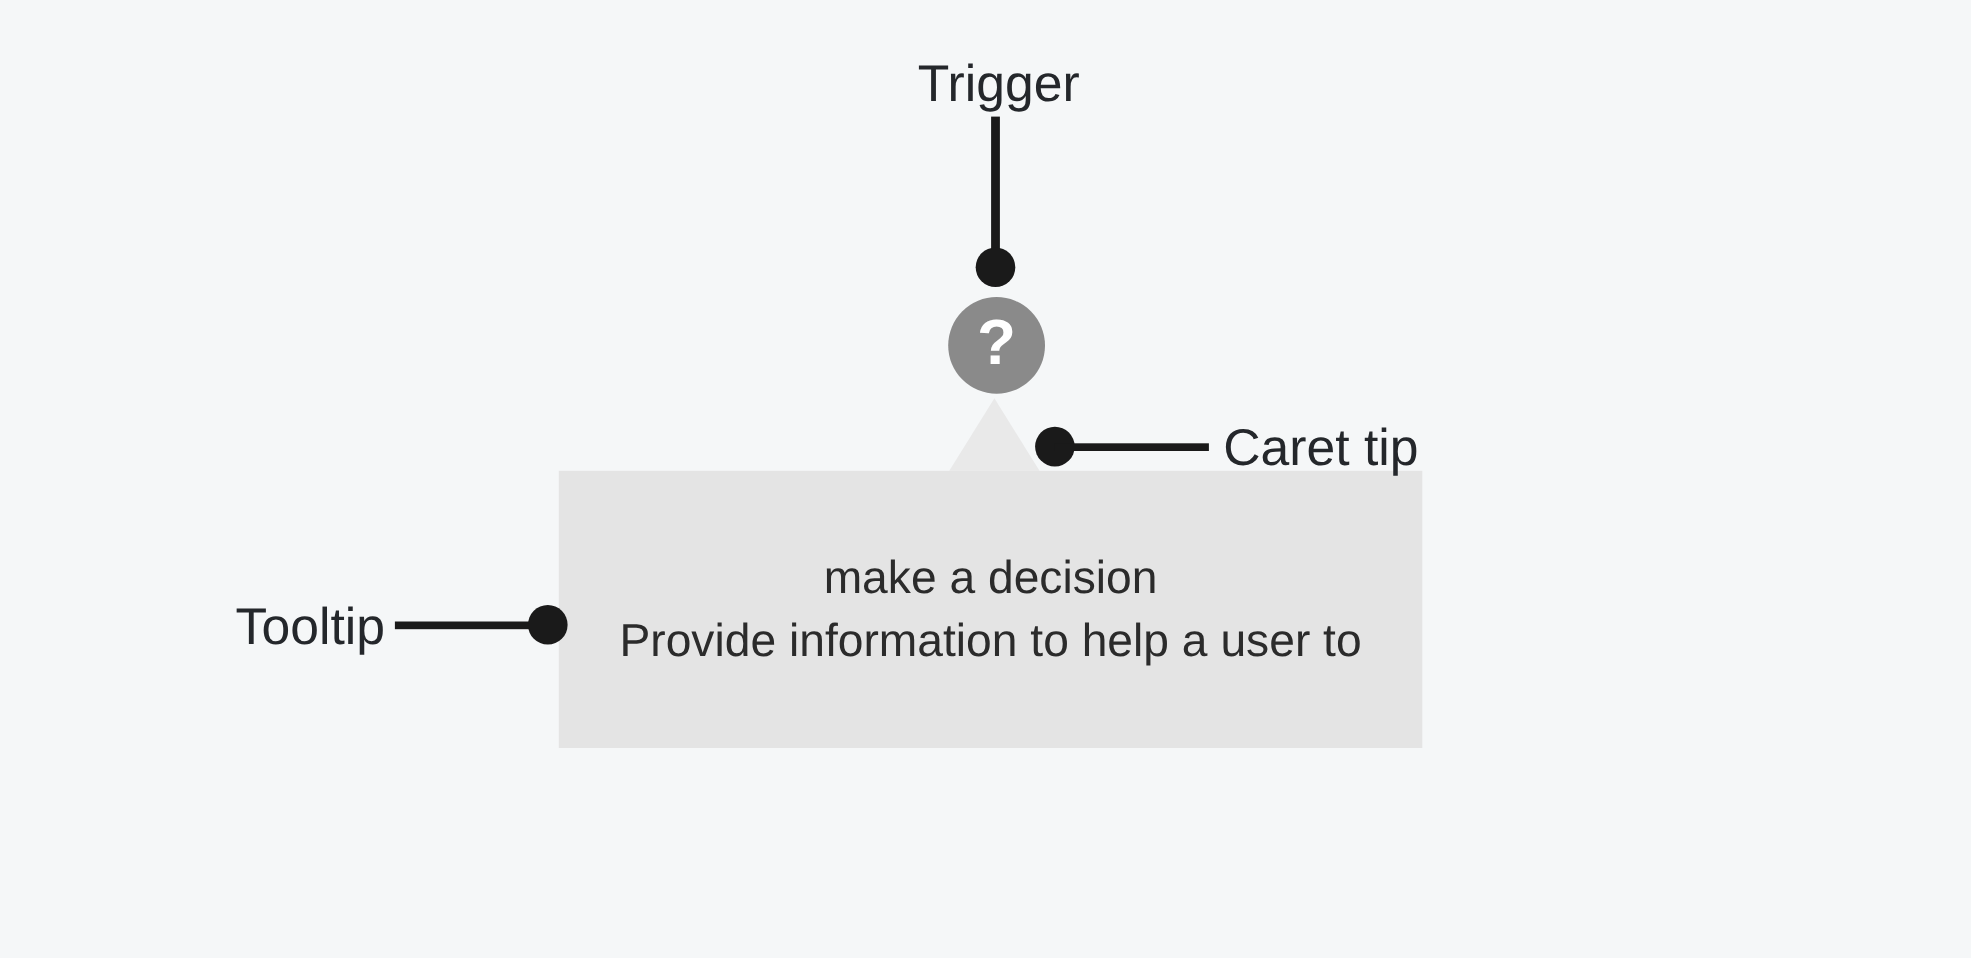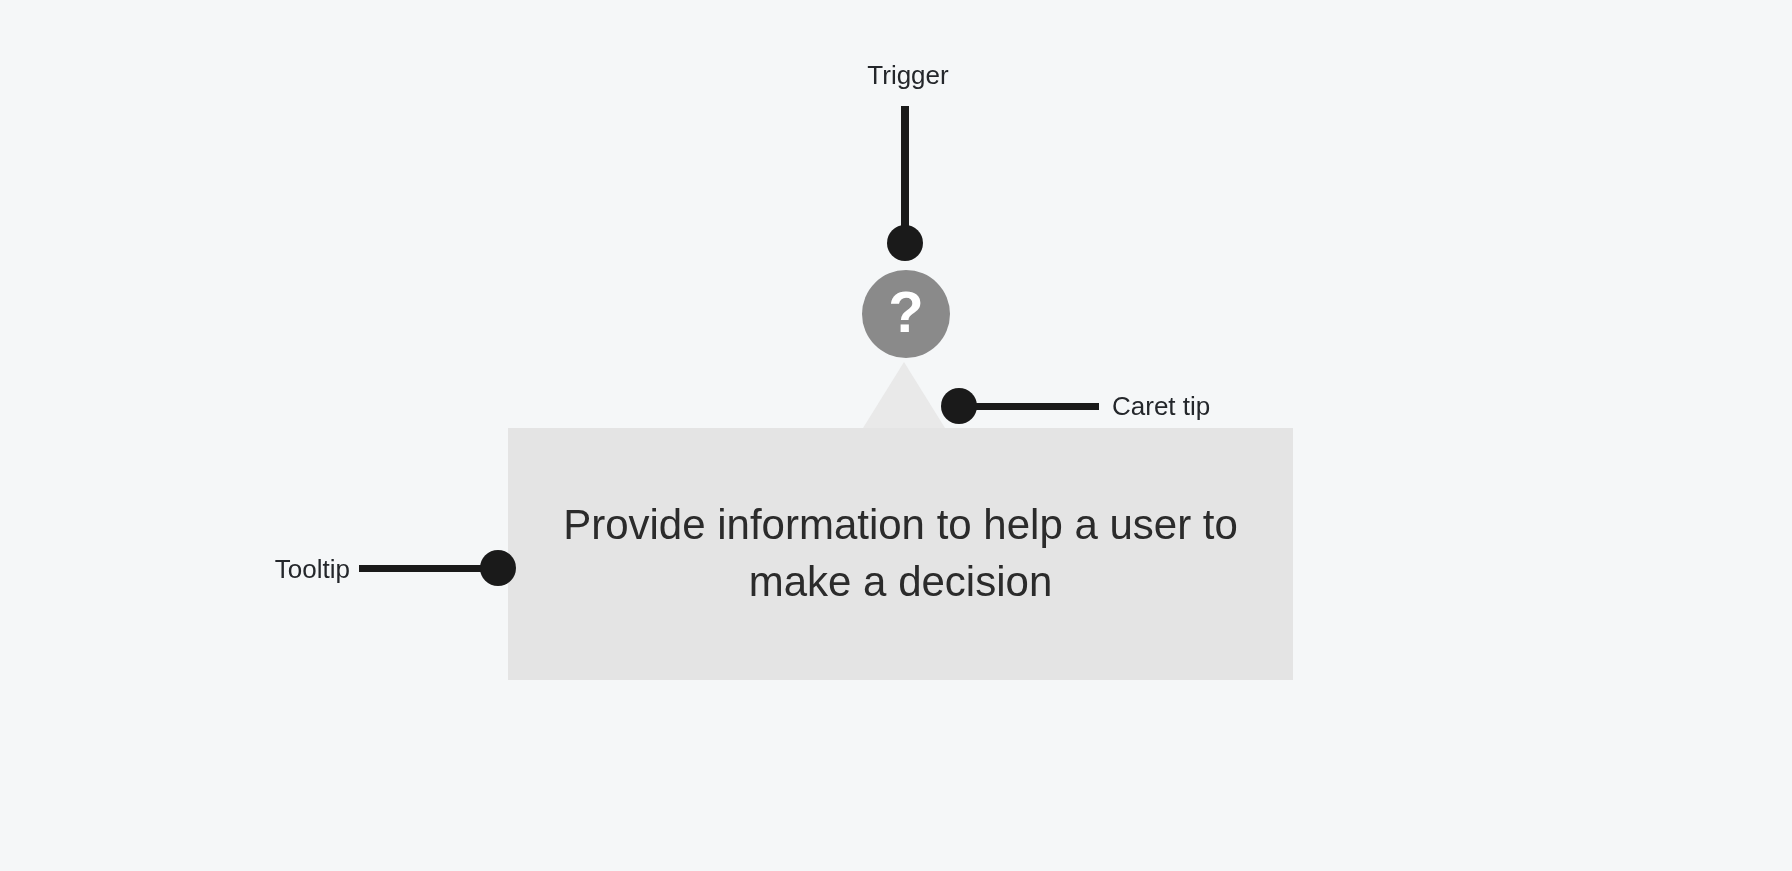--- a/index.html
+++ b/index.html
@@ -19,21 +19,21 @@
     width: 1792px;
     height: 871px;
     background: var(--page_background);
     overflow: hidden;
     font-family: "Liberation Sans", "DejaVu Sans", sans-serif;
   }
 
   
   .label {
     position: absolute;
-    font-size: 26px;
+    font-size: 47px;
     color: var(--label_text);
     white-space: nowrap;
   }
   .trigger-label { left: 908px; top: 75px; transform: translate(-50%, -50%); }
   .caret-label   { left: 1112px; top: 406px; transform: translateY(-50%); }
   .tooltip-label { left: 350px; top: 569px; transform: translate(-100%, -50%); text-align: center; }
 
   
   .vline, .hline { position: absolute; background: var(--connector); }
   .trigger-line { left: 901px; top: 106px; width: 8px; height: 122px; }
@@ -106,22 +106,22 @@
   <div class="vline trigger-line"></div>
   <div class="dot trigger-dot"></div>
 
   <div class="help-trigger">
     <span class="qmark">?</span>
   </div>
 
   <div class="caret"></div>
 
   <div class="tooltip-box">
+    <div>make a decision</div>
     <div>Provide information to help a user to</div>
-    <div>make a decision</div>
   </div>
 
   <div class="dot caret-dot"></div>
   <div class="hline caret-line"></div>
   <div class="label caret-label">Caret tip</div>
 
   <div class="label tooltip-label">Tooltip</div>
   <div class="hline tooltip-line"></div>
   <div class="dot tooltip-dot"></div>
 

